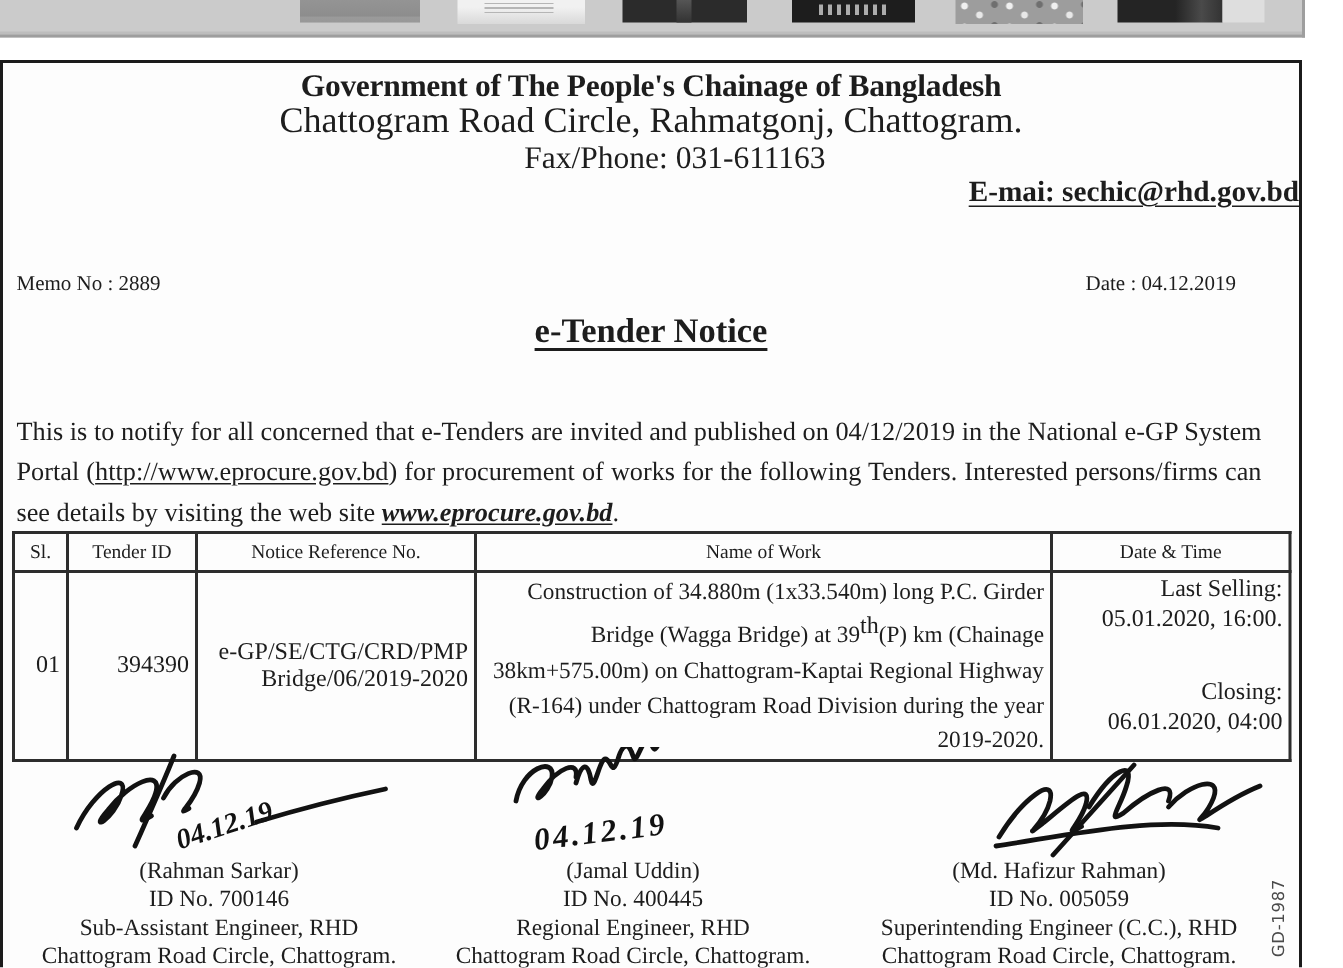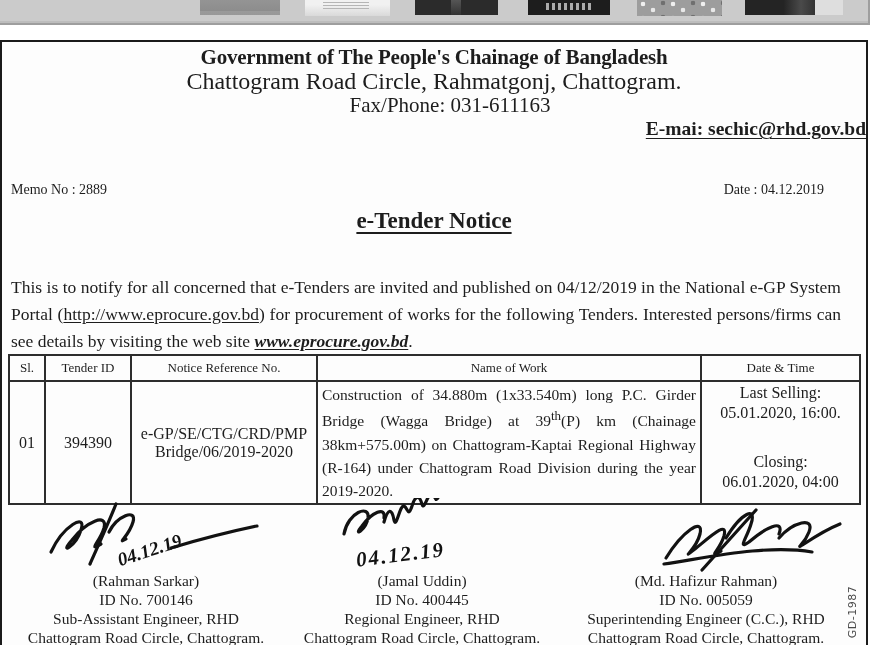--- a/index.html
+++ b/index.html
@@ -68,27 +68,28 @@
   .url2{font-weight:bold;font-style:italic;text-decoration:underline;text-underline-offset:2px;}
 
   
   table.tender{
     position:absolute;left:6px;top:312px;width:851px;
     border-collapse:collapse;table-layout:fixed;
   }
   table.tender th,table.tender td{
     border:2px solid #2d2d2d;padding:1px 4px;box-sizing:border-box;
     font-weight:normal;
+    text-align:right;
   }
   table.tender th{font-size:13px;height:26px;text-align:center;}
   td.c-center{text-align:center;font-size:16px;}
   td.c-work{font-size:15.5px;line-height:1.5;text-align:justify;padding:3px 8px;}
   td.c-date{text-align:center;font-size:16px;line-height:1.28;vertical-align:top;padding-top:5px;}
   td.c-date .gap{height:28px;}
-  sup{font-size:13px;}
+  sup{font-size:16px;}
 
   
   .sig{position:absolute;top:456px;text-align:center;}
   .sig-1{left:4px;width:280px;}
   .sig-2{left:284px;width:272px;}
   .sig-3{left:560px;width:288px;}
   .sig svg{display:block;margin:0 auto -3px auto;}
   .sig-3 svg{margin-left:44px;}
   .sig .line{font-size:15.5px;line-height:19px;white-space:nowrap;}
   .scribble{stroke:#121212;stroke-width:3.2;fill:none;stroke-linecap:round;stroke-linejoin:round;}

